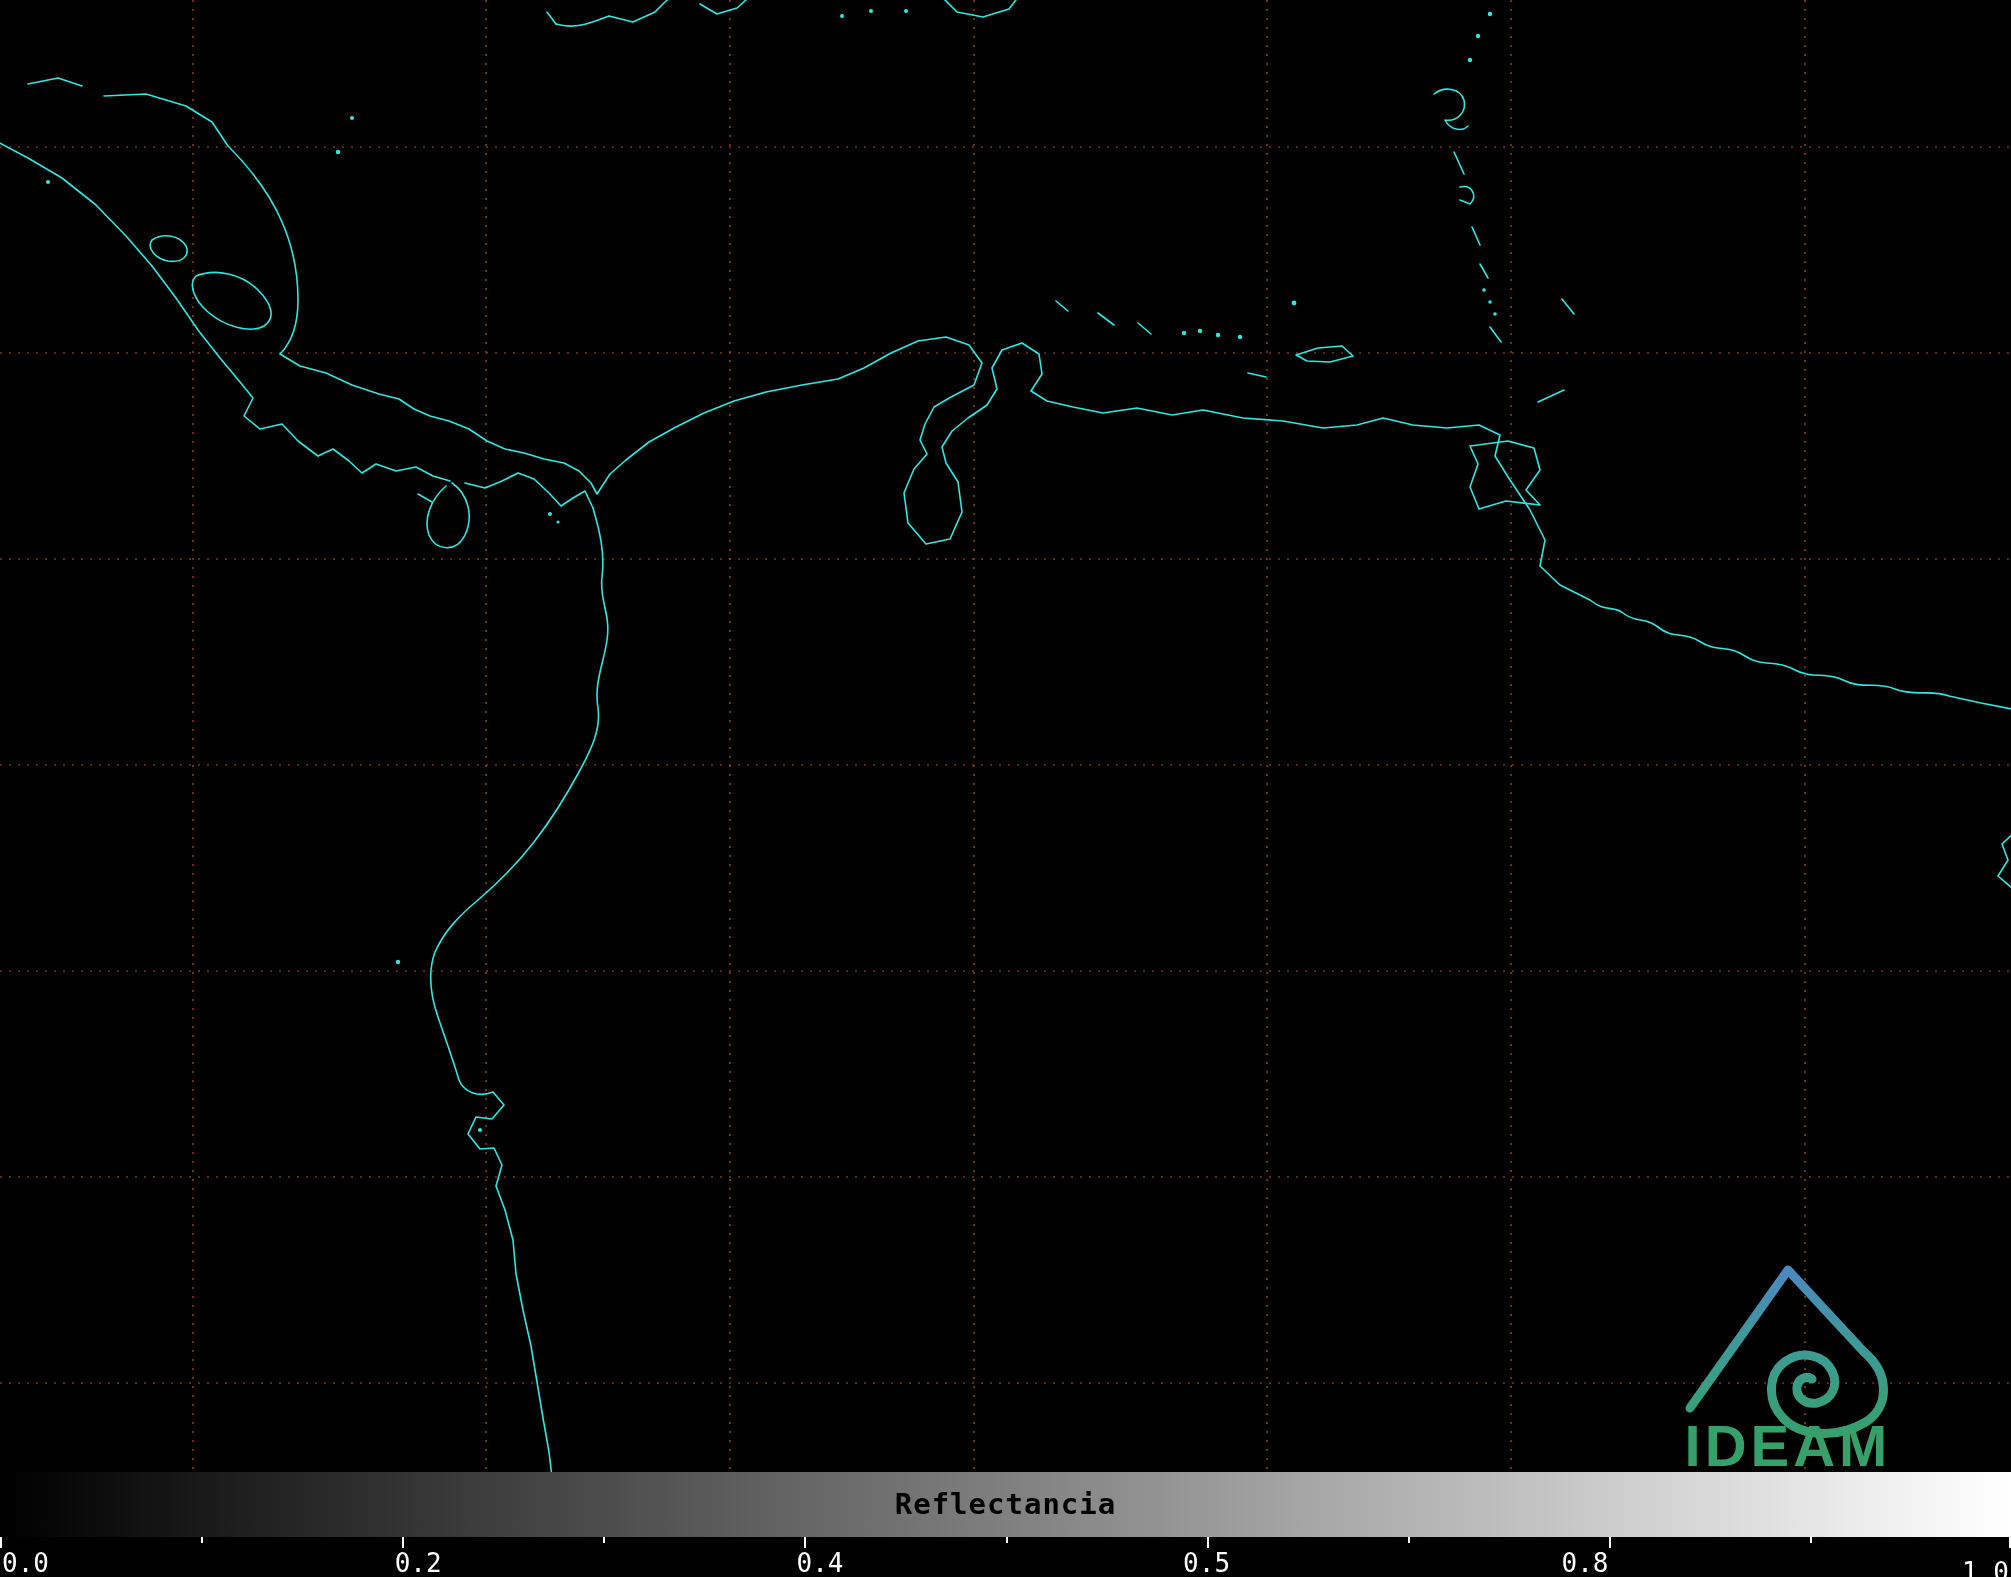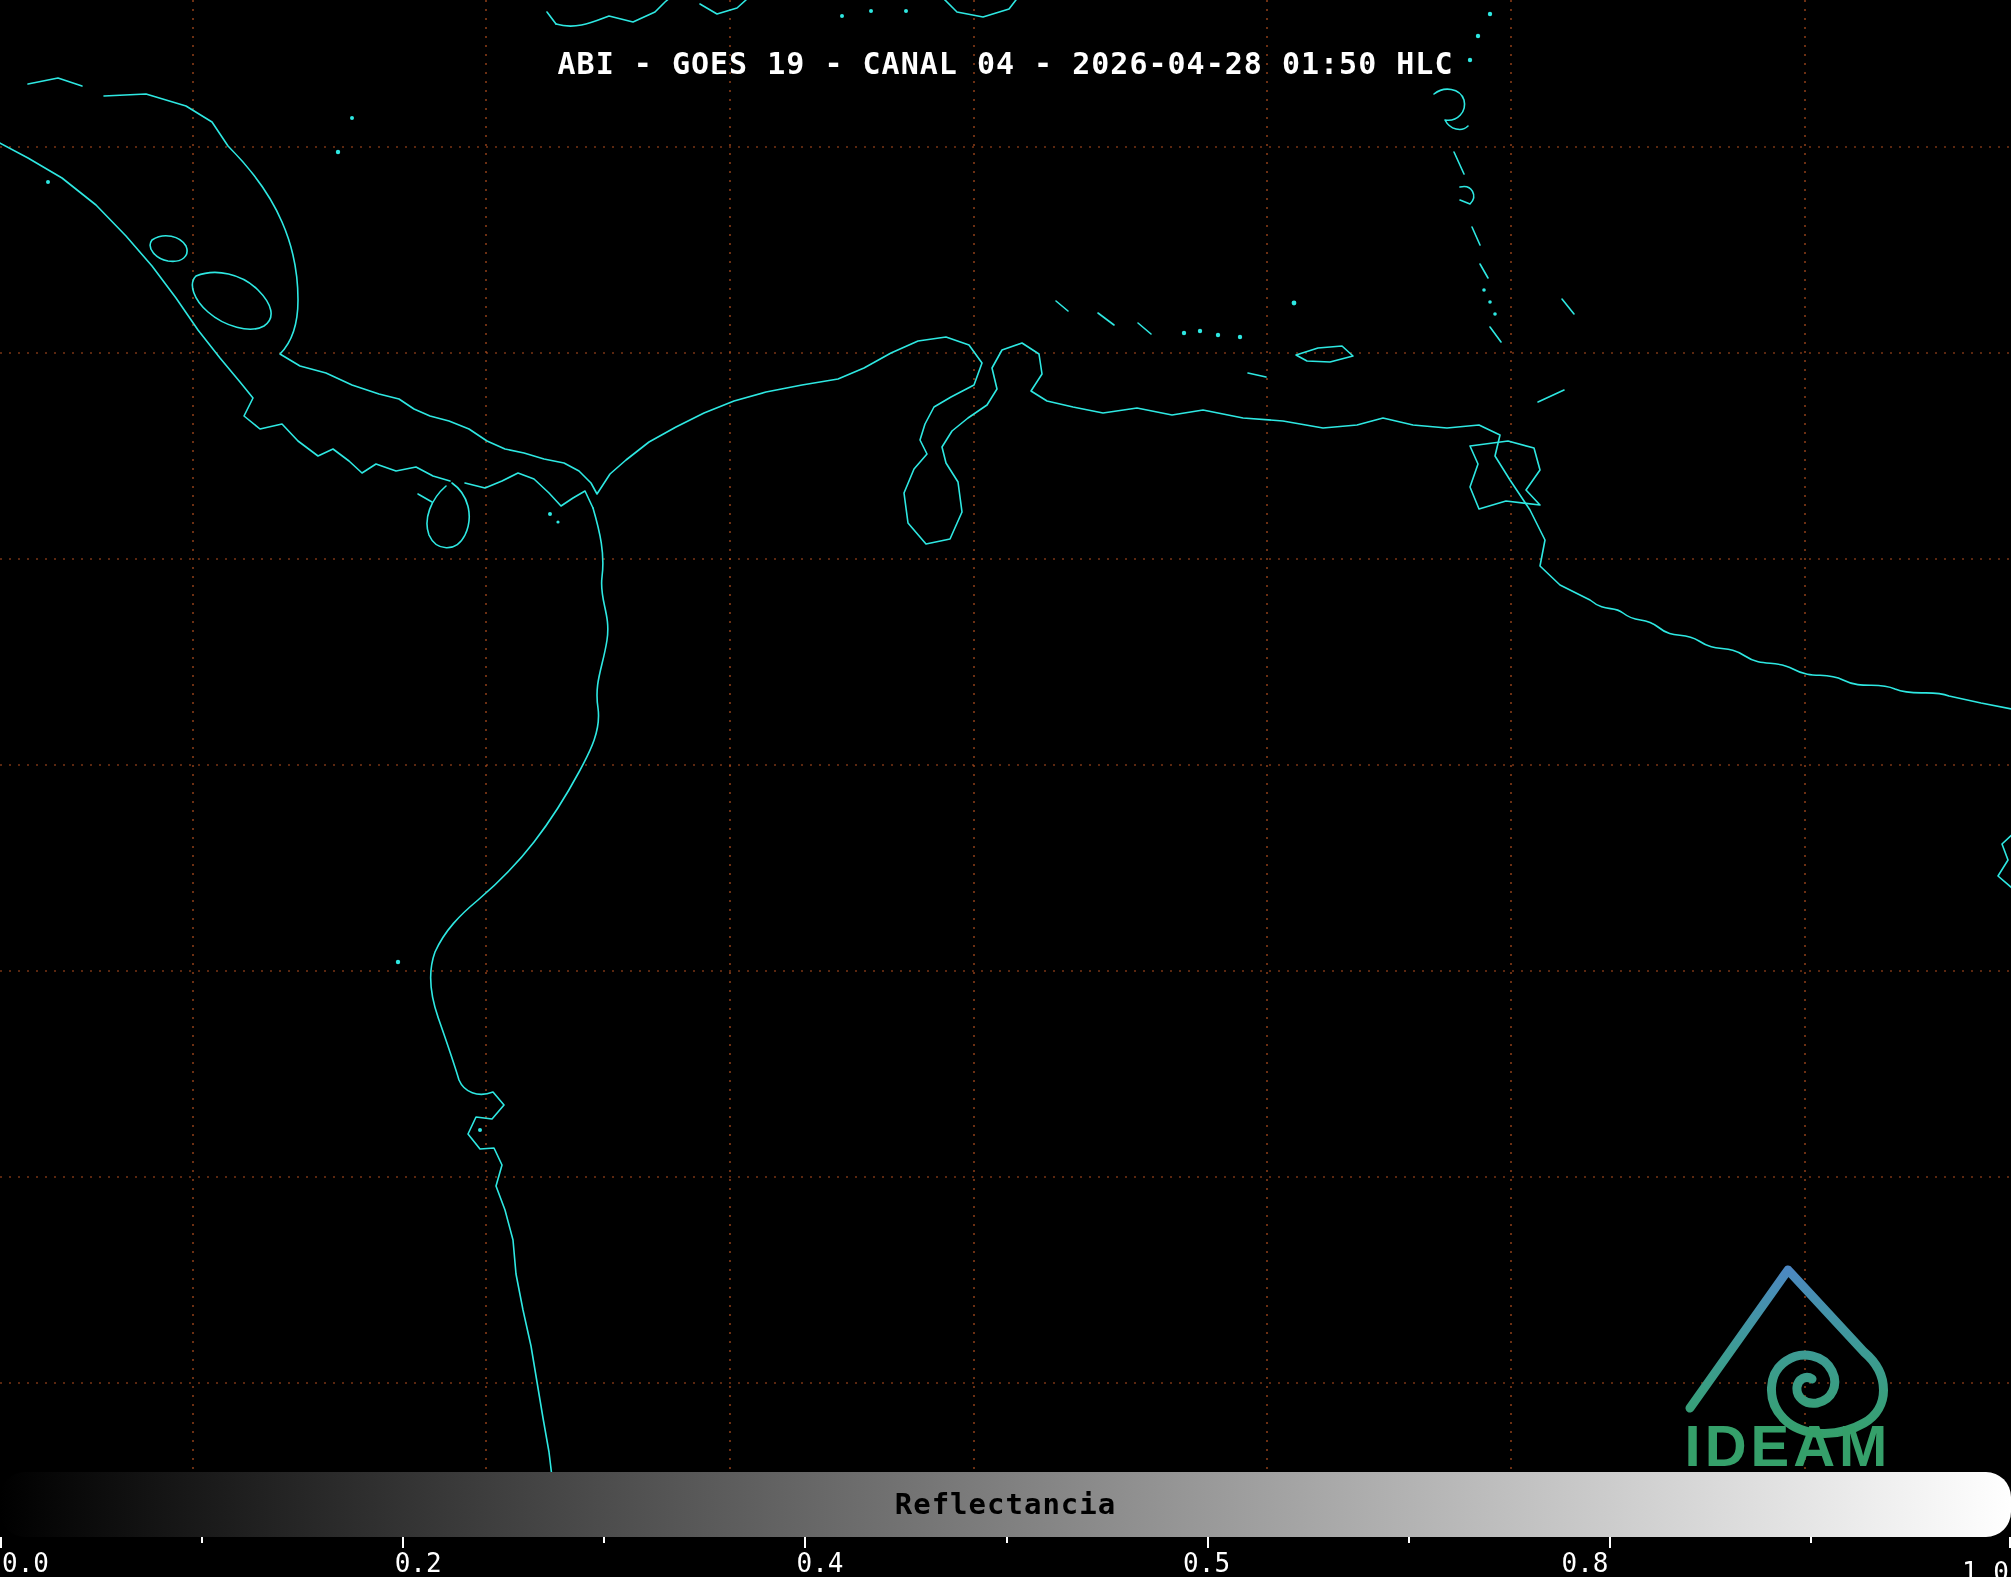--- a/index.html
+++ b/index.html
@@ -174,24 +174,23 @@
         <linearGradient id="ideam-grad" x1="0" y1="1260" x2="0" y2="1440" gradientUnits="userSpaceOnUse">
           <stop id="logo-grad-top" offset="0" stop-color="#4e86c6"></stop>
           <stop id="logo-grad-mid" offset="0.5" stop-color="#3d9b95"></stop>
           <stop id="logo-grad-bottom" offset="1" stop-color="#35a06a"></stop>
         </linearGradient>
       </defs>
       <path d="M 1690,1408 L 1788,1270 L 1864,1352 C 1890,1374 1890,1408 1864,1423 C 1838,1438 1802,1437 1784,1419 C 1766,1401 1768,1373 1786,1361 C 1802,1350 1824,1355 1832,1371 C 1839,1385 1832,1400 1817,1403 C 1805,1405 1796,1397 1797,1387 C 1798,1379 1806,1375 1812,1379" fill="none" stroke="url(#ideam-grad)" stroke-width="9" stroke-linecap="round" stroke-linejoin="round"></path>
       <text id="logo-text" x="1788" y="1466" text-anchor="middle" font-family="Liberation Sans, sans-serif" font-size="58" font-weight="bold" letter-spacing="4" fill="#35a06a">IDEAM</text>
     </svg>
 
-    <div class="image-title">ABI - GOES 19 - CANAL 04 - 2026-04-28 01:50 HLC</div>
   </div>
 
-  <div class="colorbar" id="colorbar" style="background: linear-gradient(to right, rgb(0, 0, 0), rgb(255, 255, 255)); border-radius: 25px;">
+  <div class="colorbar" id="colorbar" style="background: linear-gradient(to right, rgb(0, 0, 0), rgb(255, 255, 255));">
     <div class="colorbar-label">Reflectancia</div>
   </div>
 
   <div class="tick-row" id="tick-row">
       <div class="tick major" style="left: 0px;"></div>
       <div class="ticklabel" style="left: 2px; transform: none;">0.0</div>
       <div class="tick minor" style="left: 201.1px;"></div>
       <div class="tick major" style="left: 402.2px;"></div>
       <div class="ticklabel" style="left: 402.2px; margin-left: 16px;">0.2</div>
       <div class="tick minor" style="left: 603.3px;"></div>

